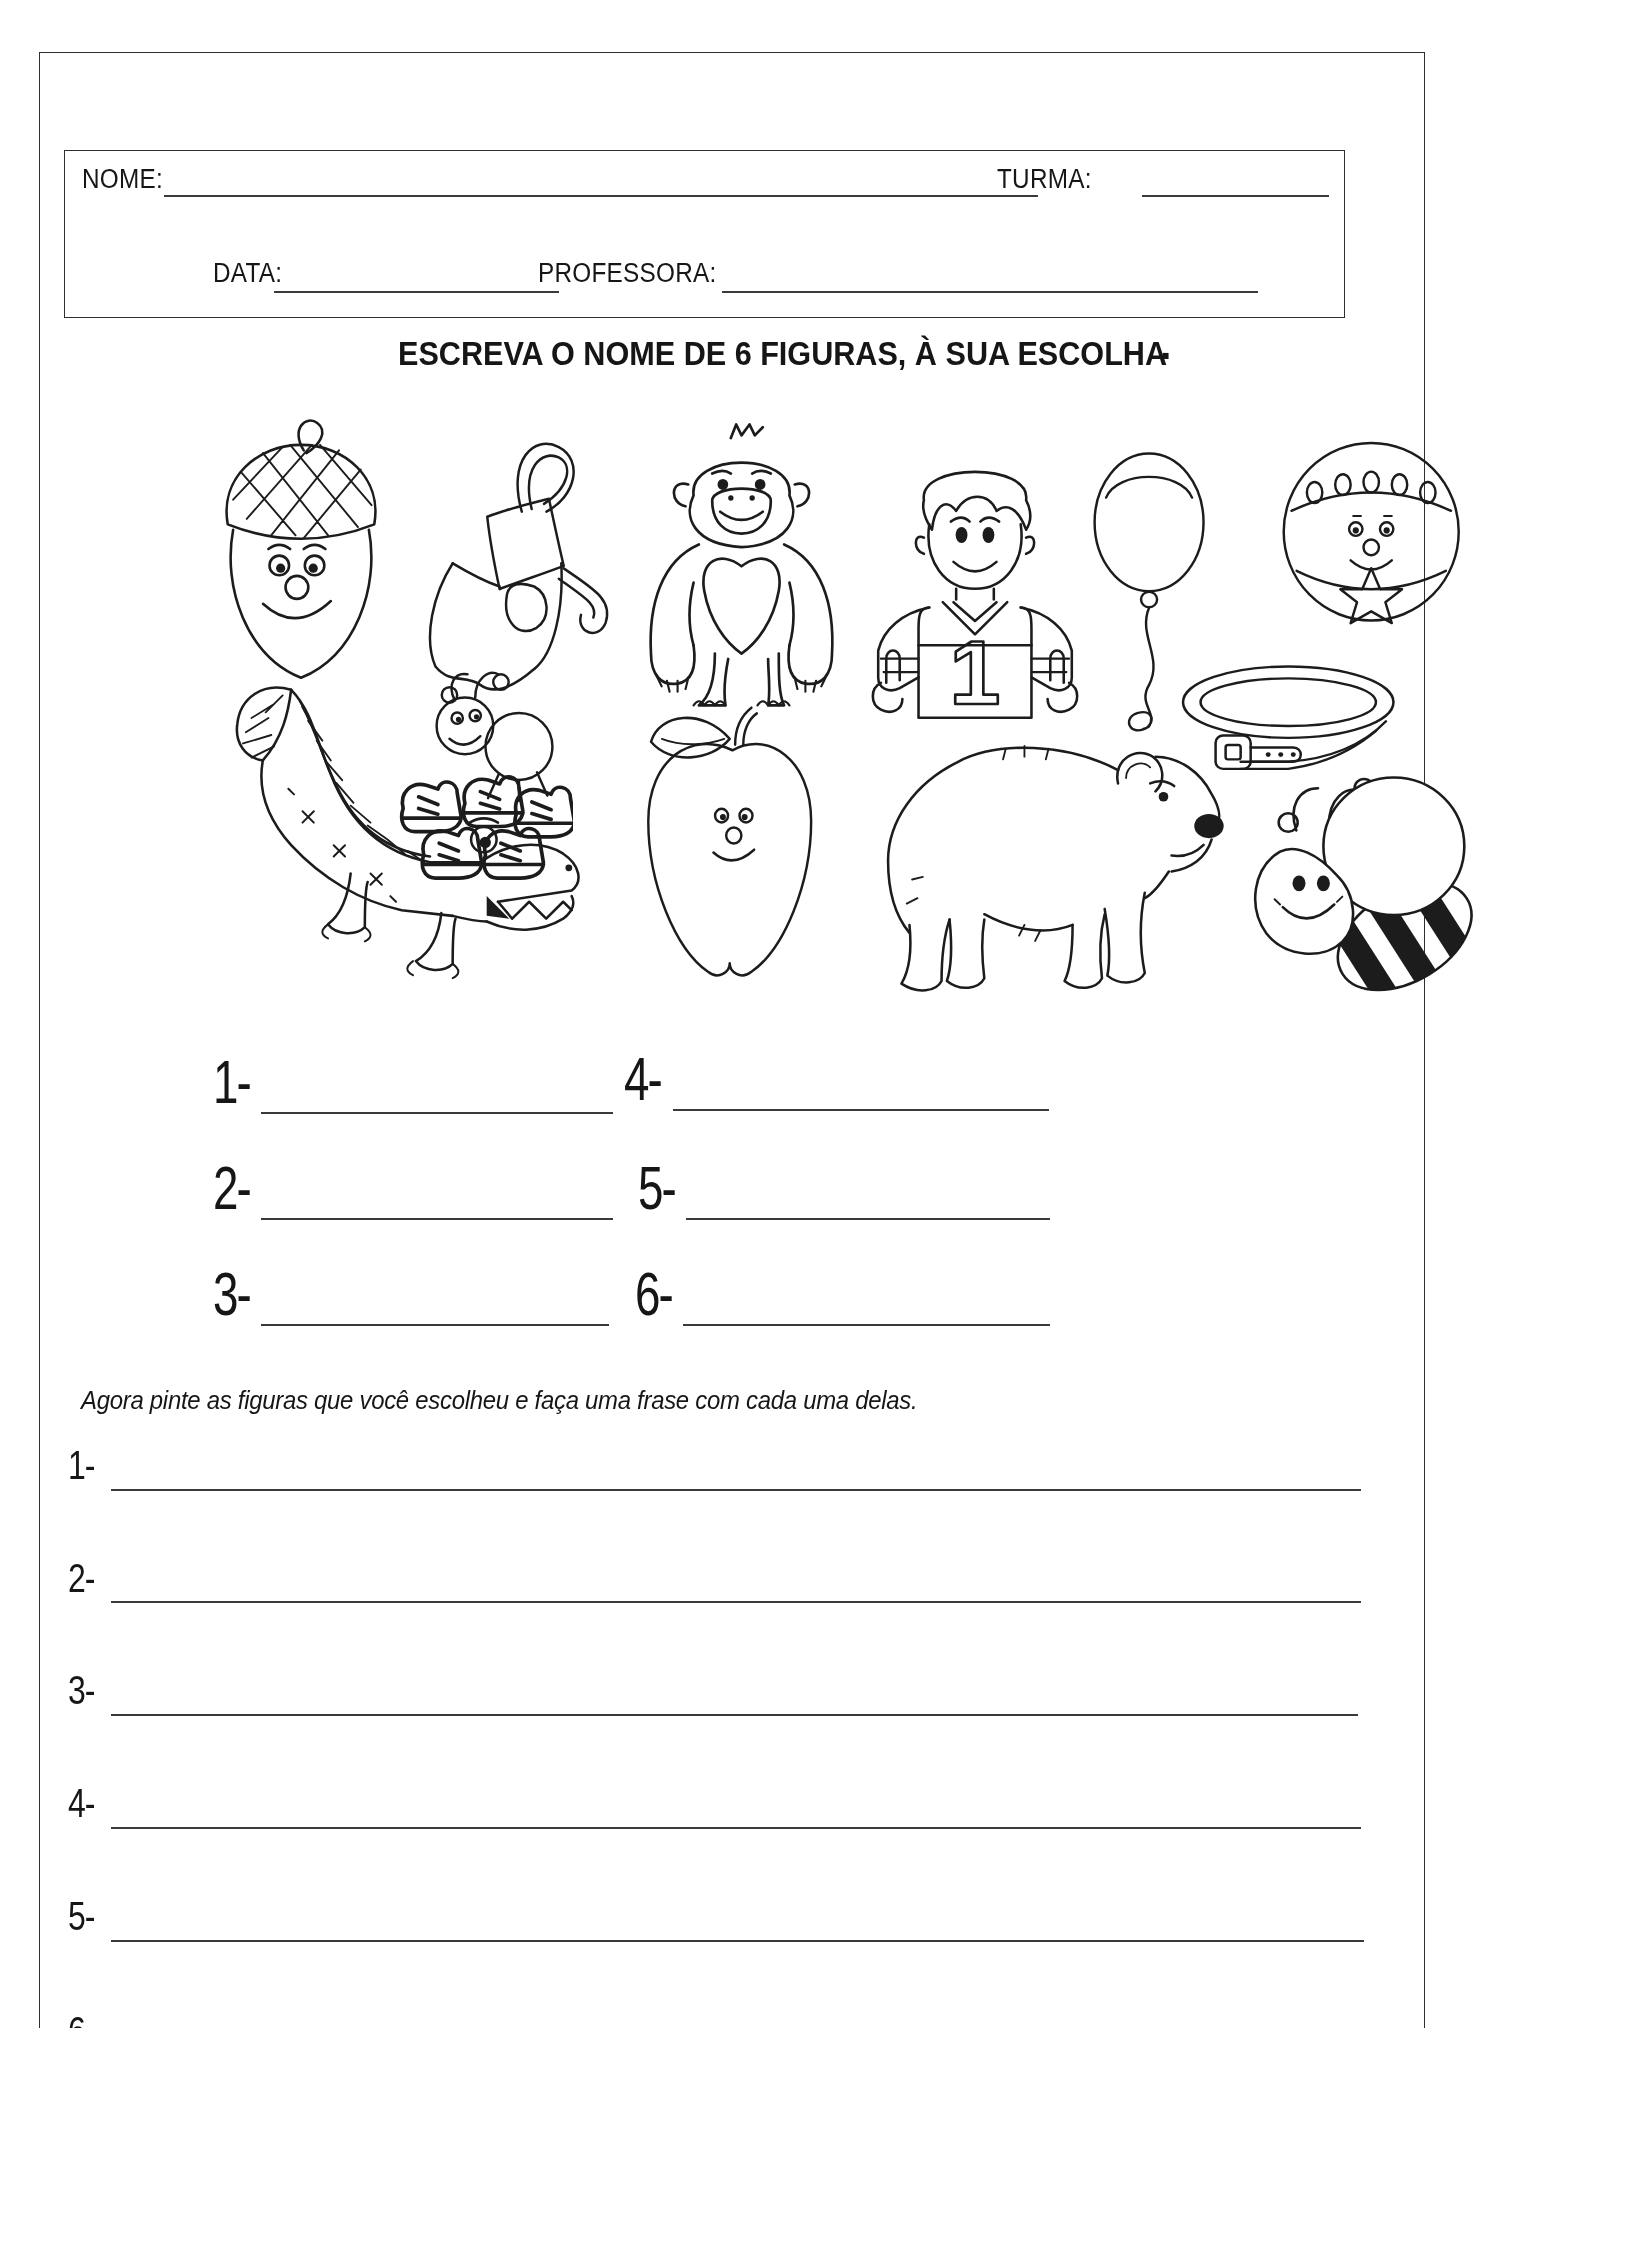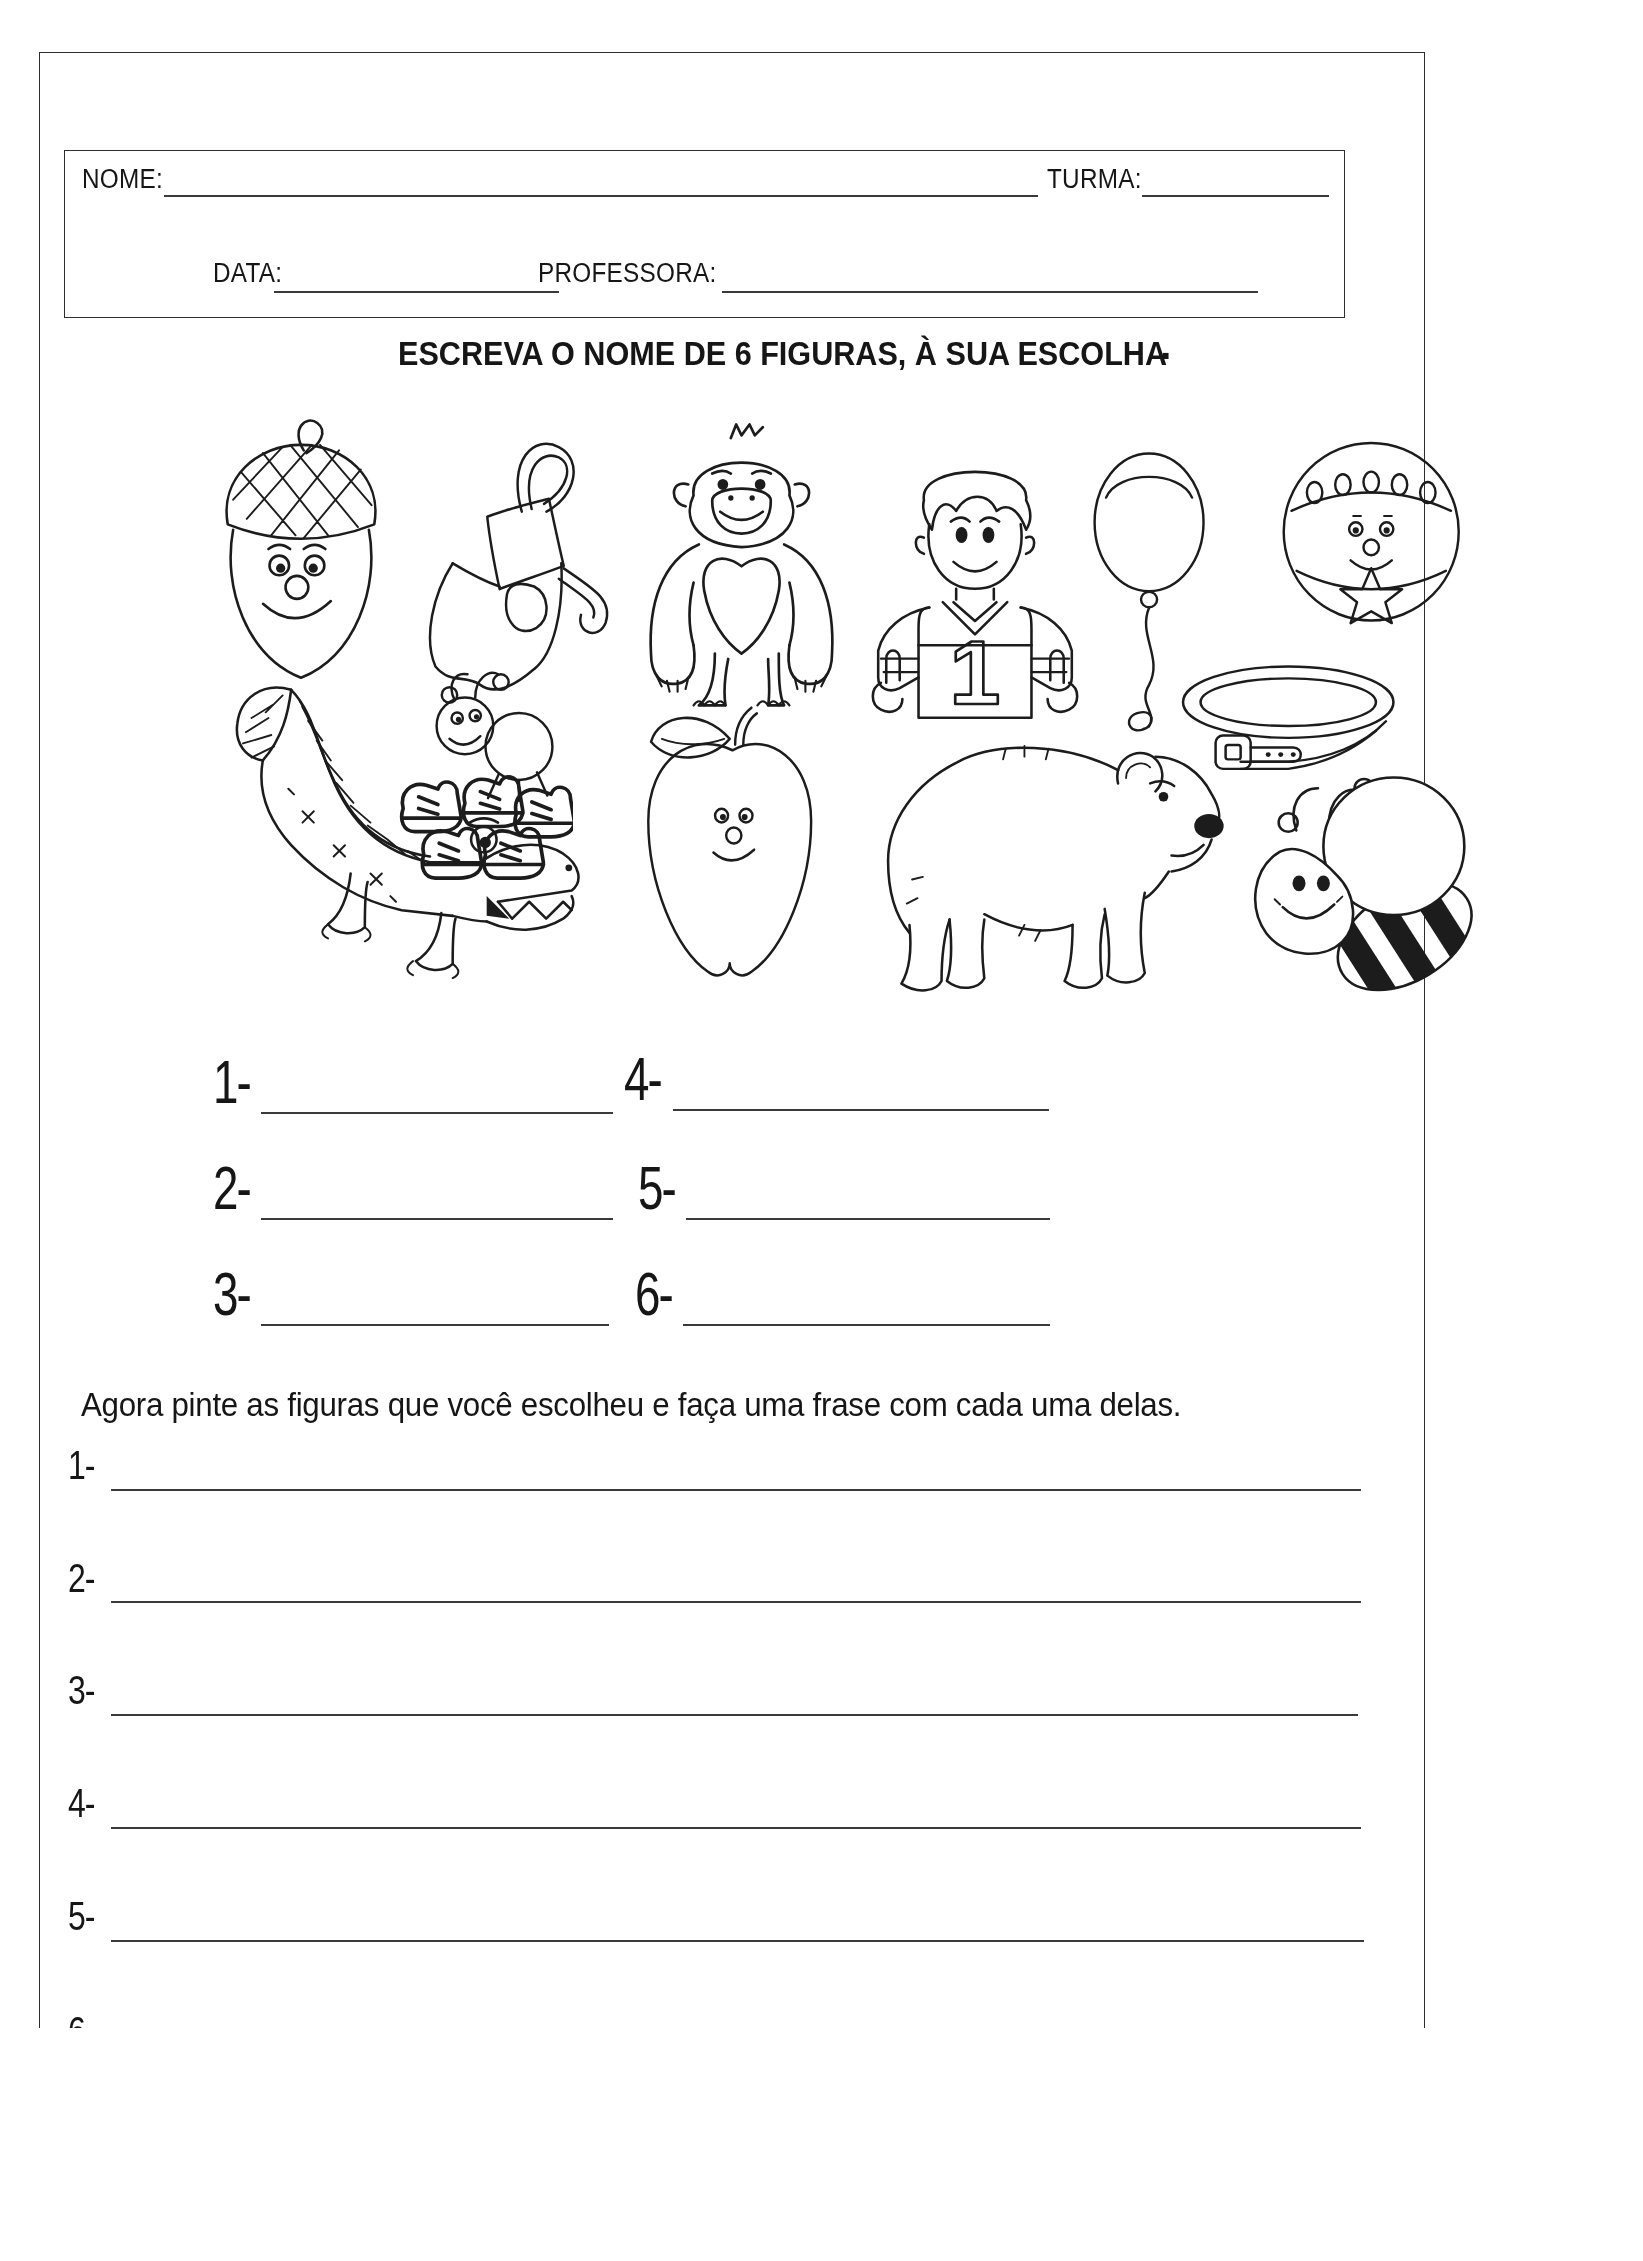--- a/index.html
+++ b/index.html
@@ -8,38 +8,38 @@
   .abs{position:absolute;}
   .cond{display:inline-block;transform:scaleX(0.9);transform-origin:left top;white-space:nowrap;}
   .outer-border{border:1.9px solid #2e2e2e;}
   .header-box{border:1.9px solid #2e2e2e;background:#fff;}
   .lbl{font-size:27px;letter-spacing:0.3px;}
   .uline{height:1.9px;background:#3a3a3a;}
   .title{font-size:34px;font-weight:bold;letter-spacing:0px;}
   .big-dot{font-size:41px;font-weight:bold;line-height:1;}
   .num-big{font-size:61px;line-height:1;transform:scaleX(0.75);transform-origin:left top;letter-spacing:-2.6px;}
   .num-mid{font-size:40px;line-height:1;transform:scaleX(0.8);transform-origin:left top;letter-spacing:-1.3px;}
-  .instr{font-size:34px;letter-spacing:-0.3px;}
+  .instr{font-size:26px;letter-spacing:-0.3px;font-style:italic;}
   .fig{position:absolute;}
   .fig path,.fig circle,.fig ellipse,.fig rect{vector-effect:none;}
   .speck{position:absolute;background:#6a6a6a;border-radius:1.3px;}
 </style>
 </head>
 <body>
 
 <div class="page">
 
   <div class="abs outer-border" style="left:39px;top:52px;width:1384px;height:2135px;"></div>
 
   <div class="abs header-box" style="left:64px;top:150px;width:1279px;height:166px;"></div>
 
   <span class="abs lbl" style="left:82px;top:164px;">
     <span class="cond">NOME:</span></span>
   <div class="abs uline" style="left:164px;top:195px;width:874px;"></div>
-  <span class="abs lbl" style="left:1047px;top:164px;">
+  <span class="abs lbl" style="left:997px;top:164px;">
     <span class="cond">TURMA:</span></span>
   <div class="abs uline" style="left:1142px;top:195px;width:187px;"></div>
 
   <span class="abs lbl" style="left:197px;top:258px;margin-left:16px;">
     <span class="cond">DATA:</span></span>
   <div class="abs uline" style="left:274px;top:291px;width:285px;"></div>
   <span class="abs lbl" style="left:538px;top:258px;">
     <span class="cond">PROFESSORA:</span></span>
   <div class="abs uline" style="left:722px;top:291px;width:536px;"></div>
 

